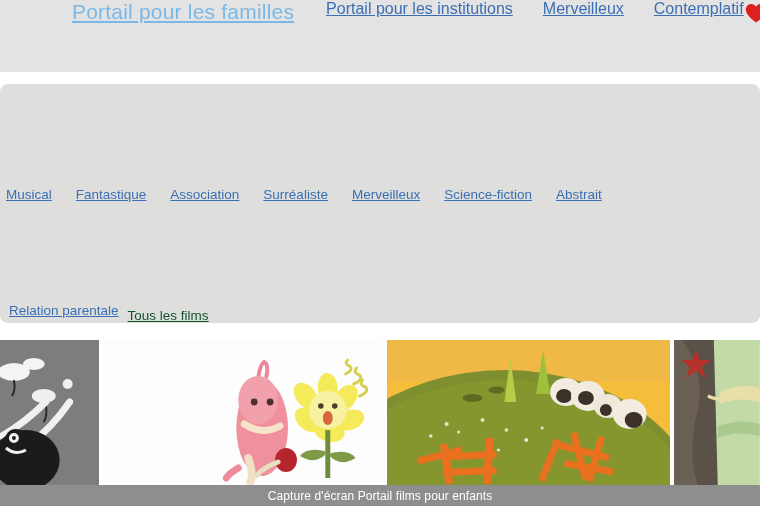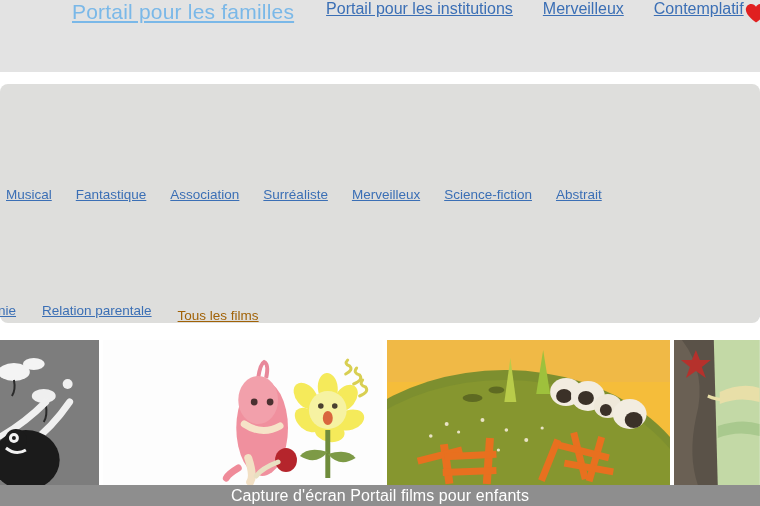--- a/index.html
+++ b/index.html
@@ -69,31 +69,31 @@
   }
   .tag-row {
     display: flex;
     align-items: center;
     gap: 24px;
     height: 26px;
     padding-left: 6px;
     white-space: nowrap;
   }
   .tag-row.row-two {
-    padding-left: 16px;
-    gap: 26px;
+    padding-left: 0px;
+    gap: 9px;
     height: 25px;
   }
   .tag {
     font-size: 13.5px;
     color: #3b6fb5;
     white-space: nowrap;
   }
   .tag.clipped-left { margin-left: -18px; }
-  .tag.active { color: #a16207; margin-top: 10px; }
+  .tag.active { color: #14532d; margin-top: 10px; }
 
   
   .content {
     position: absolute;
     top: 132px;
     left: 0;
     width: 760px;
     height: 374px;
     background: #ffffff;
     z-index: 5;
@@ -200,21 +200,21 @@
     left: 0; bottom: 0;
     width: 760px;
     height: 21px;
     background: rgba(110,110,110,0.78);
     display: flex;
     align-items: center;
     justify-content: center;
     z-index: 60;
   }
   .caption-text {
-    font-size: 16px;
+    font-size: 12px;
     color: #ffffff;
     letter-spacing: 0.1px;
     white-space: nowrap;
   }
 </style>
 </head>
 <body>
 
 <div class="site-header">
   <a class="brand-link" href="#">Portail pour les familles</a>

